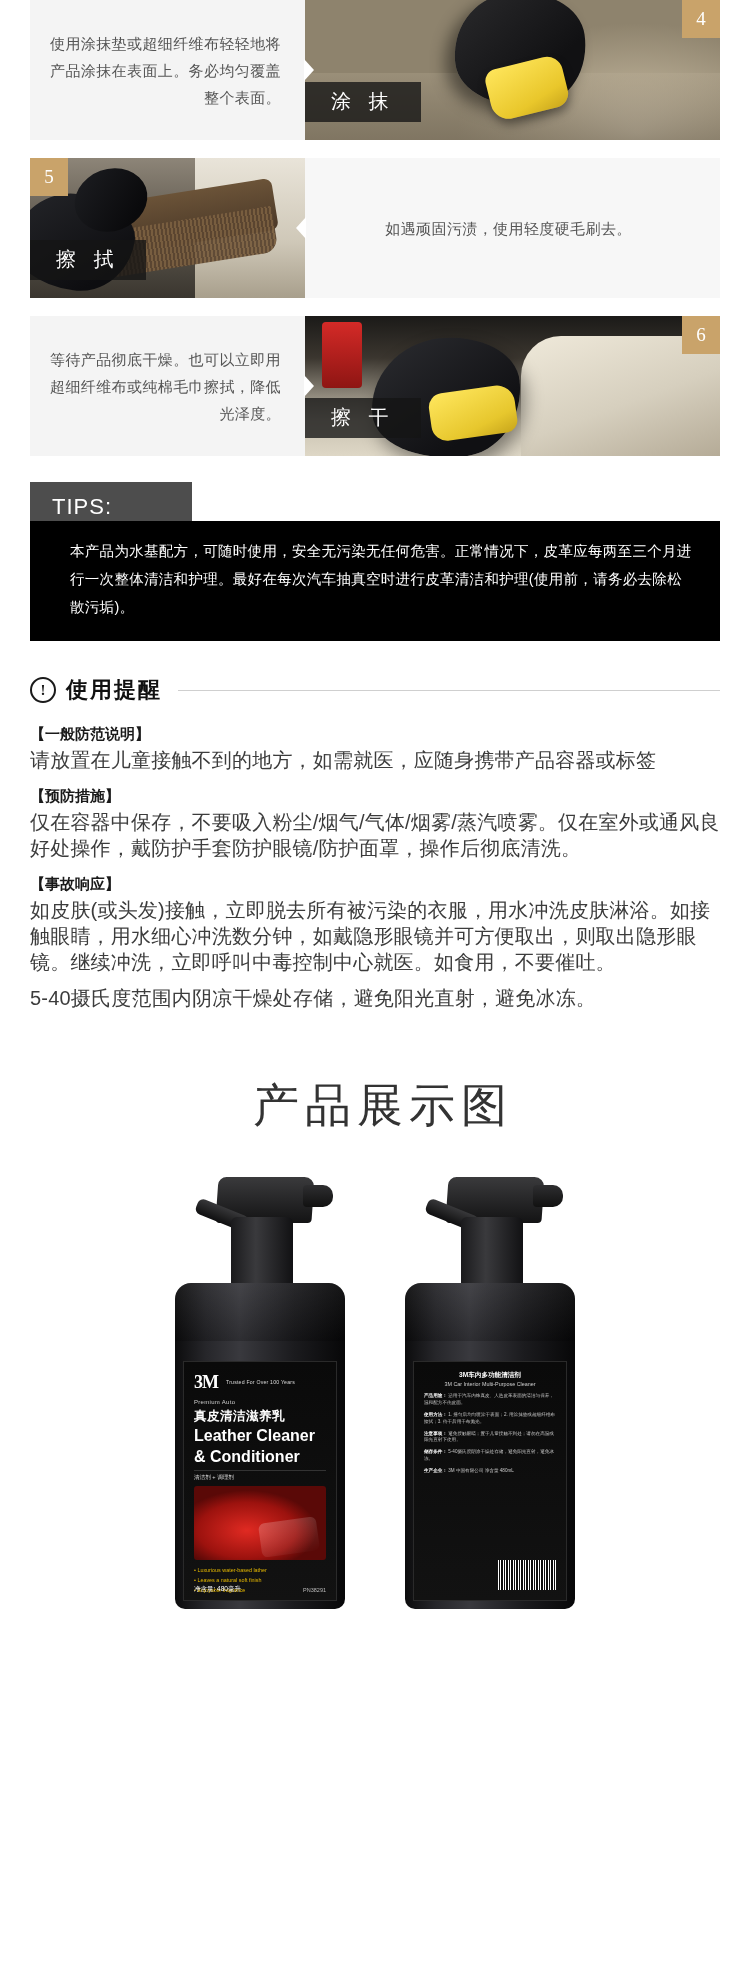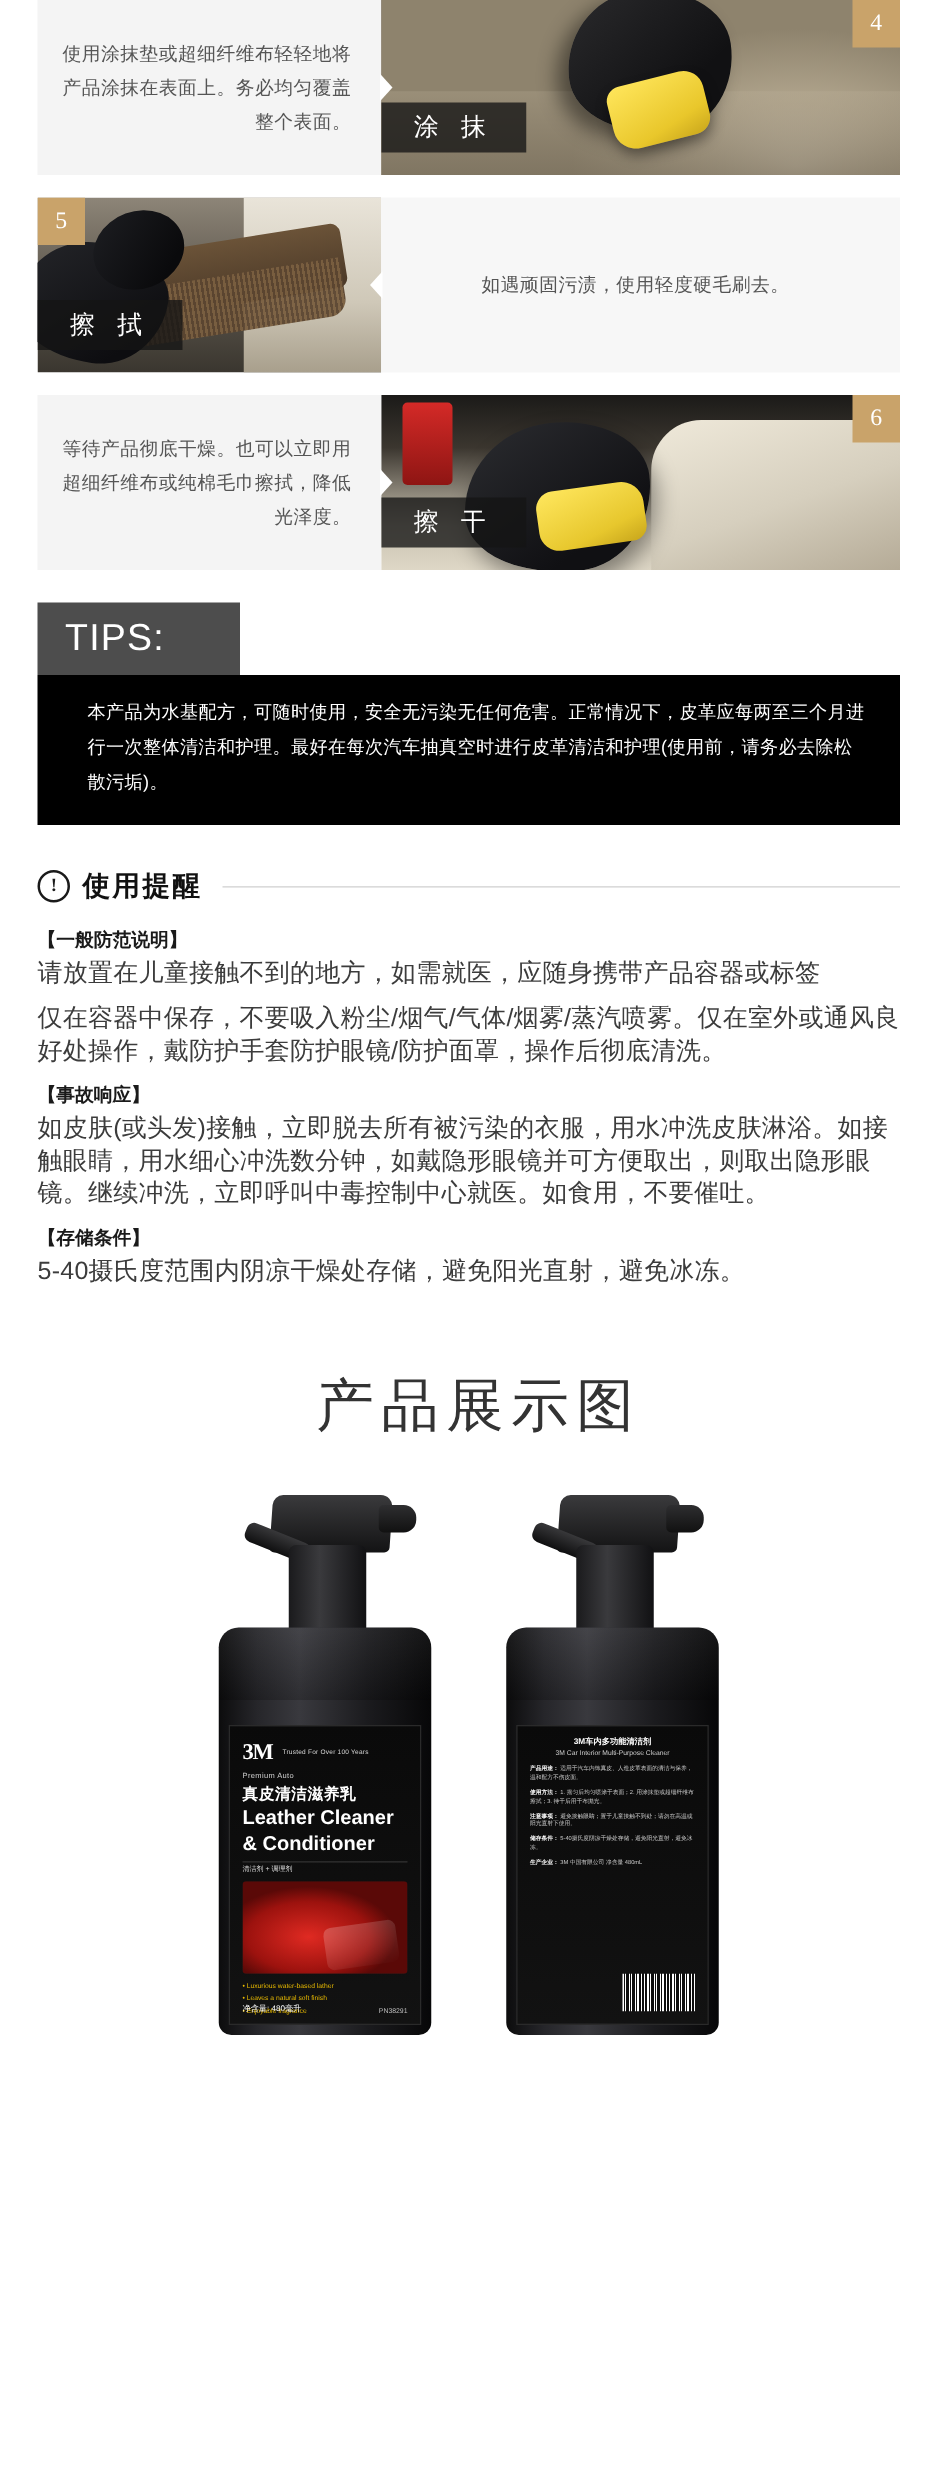--- a/index.html
+++ b/index.html
@@ -215,23 +215,23 @@
   }
 
   
   .tips-wrap {
     margin: 26px 30px 0 30px;
     position: relative;
   }
   .tips-head {
     background: #4d4d4d;
     color: #ffffff;
-    font-size: 30px;
+    font-size: 22px;
     letter-spacing: 1px;
-    padding: 12px 20px 12px 22px;
+    padding: 12px 20px 1px 22px;
     display: inline-block;
     min-width: 120px;
   }
   .tips-body {
     background: #000000;
     color: #ffffff;
     font-size: 14.5px;
     line-height: 28px;
     padding: 16px 24px 20px 40px;
     letter-spacing: 0.3px;
@@ -548,28 +548,28 @@
       <span class="warn-circle">!</span>
       <h2>使用提醒</h2>
       <span class="rule"></span>
     </div>
 
     <div class="warn-block">
       <div class="warn-h">【一般防范说明】</div>
       <div class="warn-p">请放置在儿童接触不到的地方，如需就医，应随身携带产品容器或标签</div>
     </div>
     <div class="warn-block">
+      <div class="warn-h">【预防措施】</div>
       <div class="warn-p">仅在容器中保存，不要吸入粉尘/烟气/气体/烟雾/蒸汽喷雾。仅在室外或通风良好处操作，戴防护手套防护眼镜/防护面罩，操作后彻底清洗。</div>
     </div>
     <div class="warn-block">
       <div class="warn-h">【事故响应】</div>
       <div class="warn-p">如皮肤(或头发)接触，立即脱去所有被污染的衣服，用水冲洗皮肤淋浴。如接触眼睛，用水细心冲洗数分钟，如戴隐形眼镜并可方便取出，则取出隐形眼镜。继续冲洗，立即呼叫中毒控制中心就医。如食用，不要催吐。</div>
     </div>
     <div class="warn-block">
-      <div class="warn-h">【存储条件】</div>
       <div class="warn-p">5-40摄氏度范围内阴凉干燥处存储，避免阳光直射，避免冰冻。</div>
     </div>
   </div>
 
   <h1 class="showcase-title">产品展示图</h1>
 
   <div class="bottles">
 
     <div class="bottle-unit">
       <div class="trigger">

